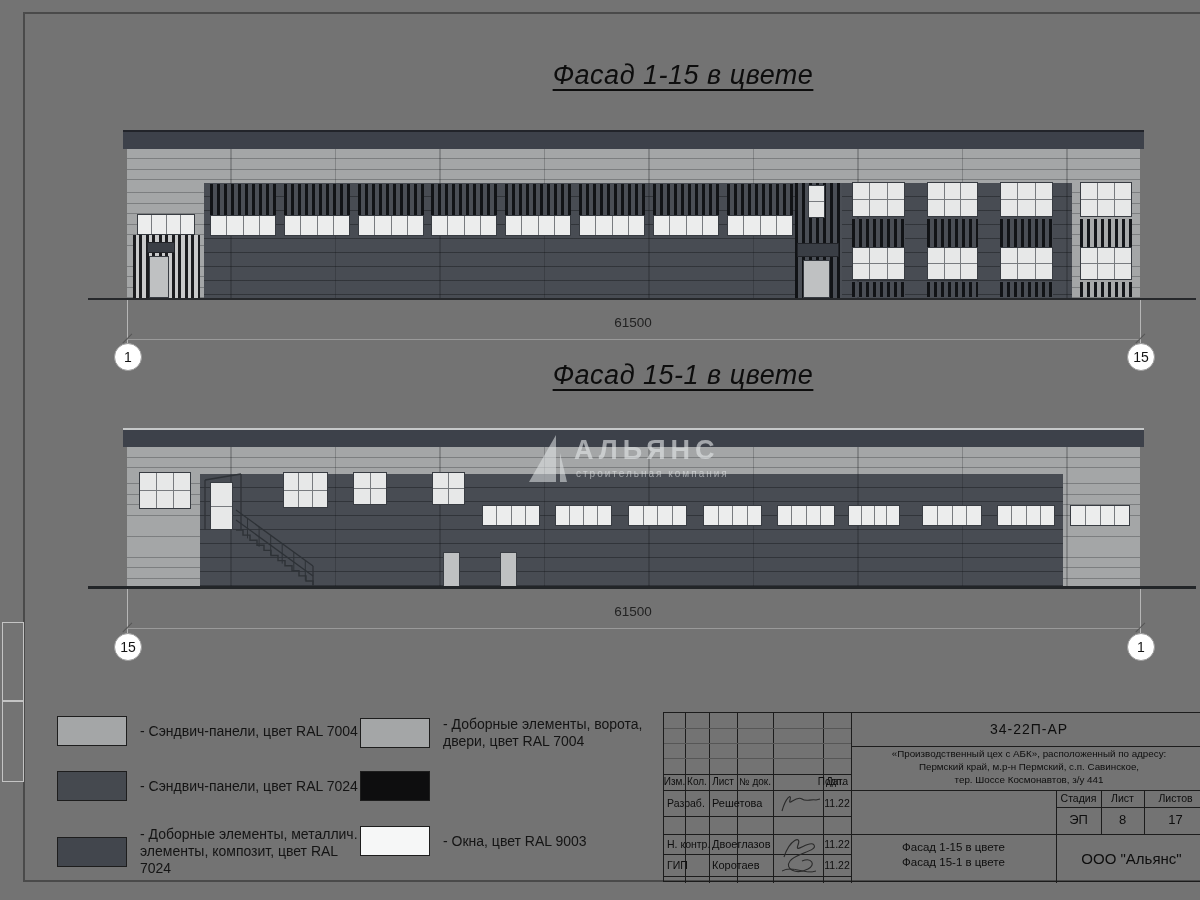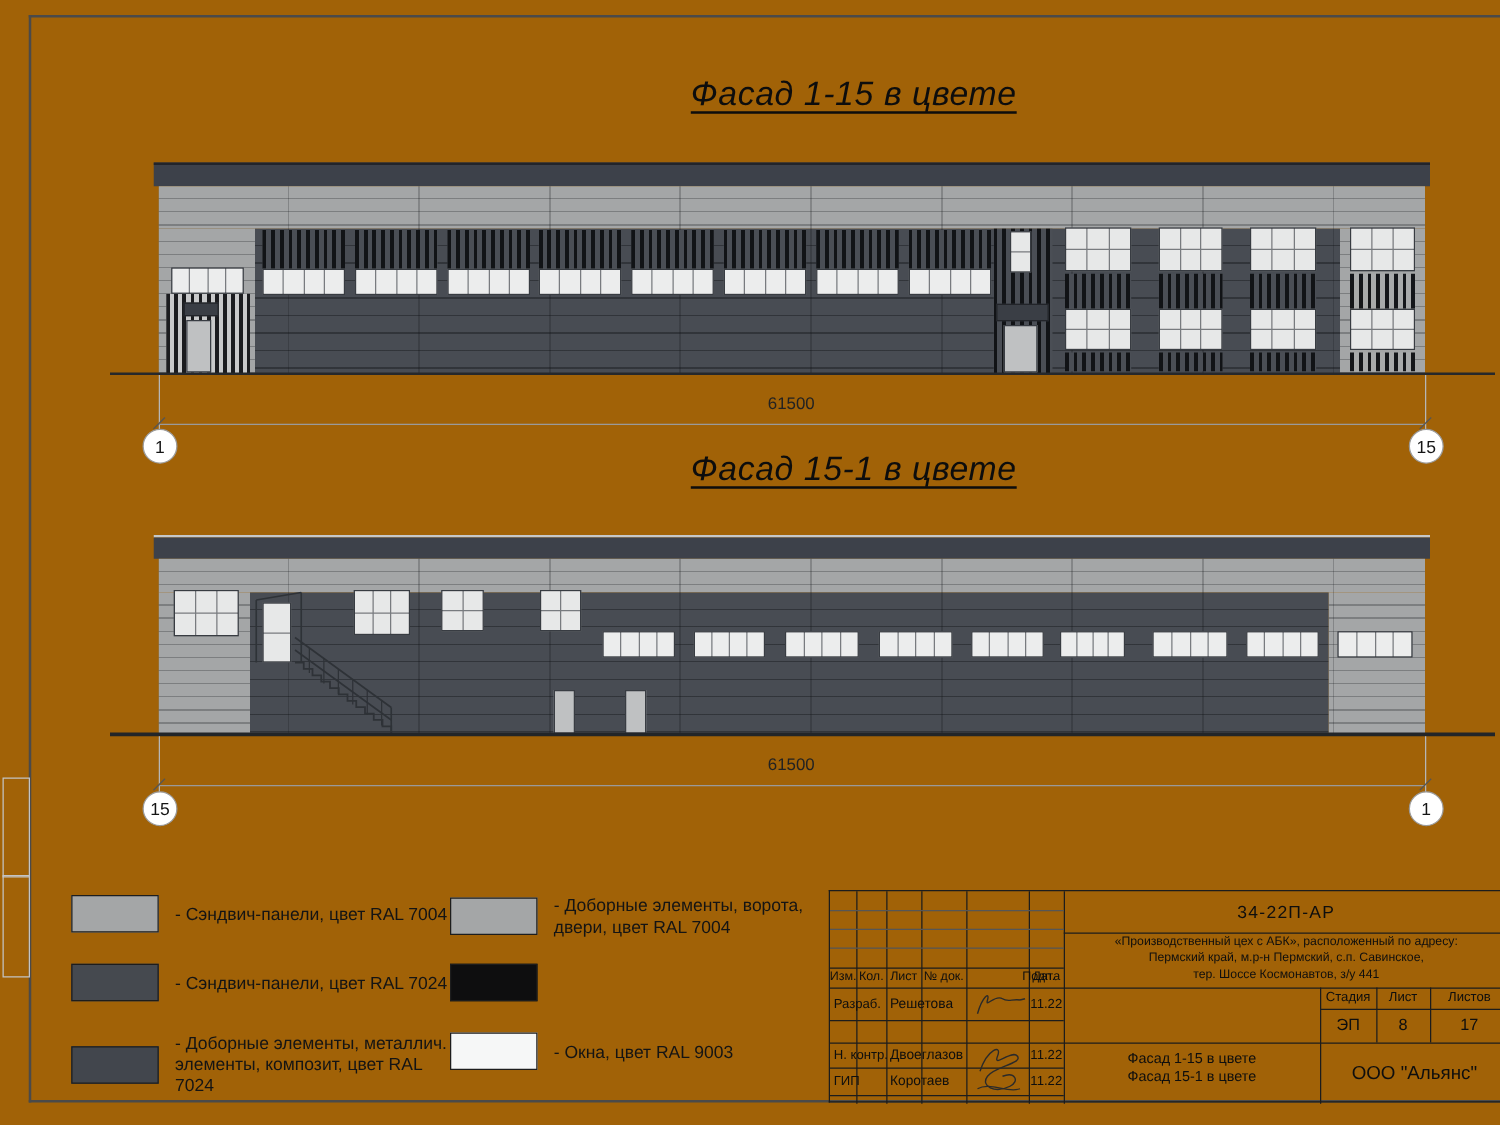--- a/index.html
+++ b/index.html
@@ -1,16 +1,16 @@
 <!DOCTYPE html>
 <html><head>
 <meta charset="utf-8">
 <style>
   html,body{margin:0;padding:0;background:#ffffff;}
-  .sheet{position:relative;width:1200px;height:900px;background:#a16207;overflow:hidden;
+  .sheet{position:relative;width:1200px;height:900px;background:#737373;overflow:hidden;
          font-family:"Liberation Sans",sans-serif;color:#111;}
   .abs{position:absolute;}
   
   .light{background-color:#a4a6a7;}
   .dark{background-color:#484c53;}
   .hl{background-image:repeating-linear-gradient(180deg,transparent 0 9.5px,rgba(40,43,46,.32) 9.5px 10.5px);}
   .hld{background-image:repeating-linear-gradient(180deg,transparent 0 13px,rgba(5,7,9,.34) 13px 14px);}
   .vj{background-image:repeating-linear-gradient(90deg,transparent 0 103px,rgba(15,17,20,.22) 103px 104.5px);}
   .stripes-dark{background-color:#4a4e55;background-image:repeating-linear-gradient(90deg,#111316 0 3px,transparent 3px 7px);}
   .stripes-light{background-color:#c9cacb;background-image:repeating-linear-gradient(90deg,#1b1c1f 0 3px,transparent 3px 6.5px);}
@@ -314,20 +314,28 @@
       <div class="door" style="position: absolute; left: 373px; top: 124px; width: 17px; height: 35px;"></div>
       <div style="position: absolute; left: 76px; top: 40px; width: 120px; height: 121px;"><svg width="120" height="121" viewBox="0 0 120 121">
           <path d="M2 12 L38 6 M2 12 V62 M38 6 V62 M110 98 V118" fill="none" stroke="#2e3237" stroke-width="1.3"></path>
           <path d="M33 42 L110 98 M33 52 L110 108" fill="none" stroke="#2e3237" stroke-width="1.3"></path>
           <path d="M44.5 50.4 V70.4 M56.1 58.8 V78.8 M67.7 67.2 V87.2 M79.2 75.6 V95.6 M90.8 84.0 V104.0 M102.3 92.4 V112.4 " fill="none" stroke="#2e3237" stroke-width="1"></path>
           <path d="M33 62 H40 V67.1 H47 V72.2 H54 V77.3 H61 V82.4 H68 V87.5 H75 V92.6 H82 V97.7 H89 V102.8 H96 V107.9 H103 V113.0 H110 V118.1" fill="none" stroke="#2e3237" stroke-width="1.4"></path>
         </svg></div>
       <div style="position: absolute; left: -39px; top: 157.5px; width: 1108px; height: 3px; background: rgb(34, 37, 40);"></div>
     </div>
 
+  <div class="abs" style="left:518px;top:428px;width:260px;height:62px;">
+    <svg width="44" height="54" viewBox="0 0 44 54" style="position:absolute;left:8px;top:3px;">
+      <path d="M3 51 L30 4 L30 51 Z" fill="rgba(226,229,231,.55)"></path>
+      <path d="M34 51 L34 22 L41 51 Z" fill="rgba(226,229,231,.55)"></path>
+    </svg>
+    <div class="wm-name" style="left:56px;top:7px;">АЛЬЯНС</div>
+    <div class="wm-sub" style="left:58px;top:40px;">строительная компания</div>
+  </div>
 
   <div class="ext" style="left:127px;top:300px;height:46px;"></div>
   <div class="ext" style="left:1140px;top:300px;height:46px;"></div>
   <div class="diml" style="left:127px;top:339px;width:1013px;"></div>
   <div class="tick" style="left:120.5px;top:338px;"></div>
   <div class="tick" style="left:1133.5px;top:338px;"></div>
   <div class="dimt" style="left:573px;top:315px;">61500</div>
   <div class="axc" style="left:114px;top:343px;">1</div>
   <div class="axc" style="left:1127px;top:343px;">15</div>
 

